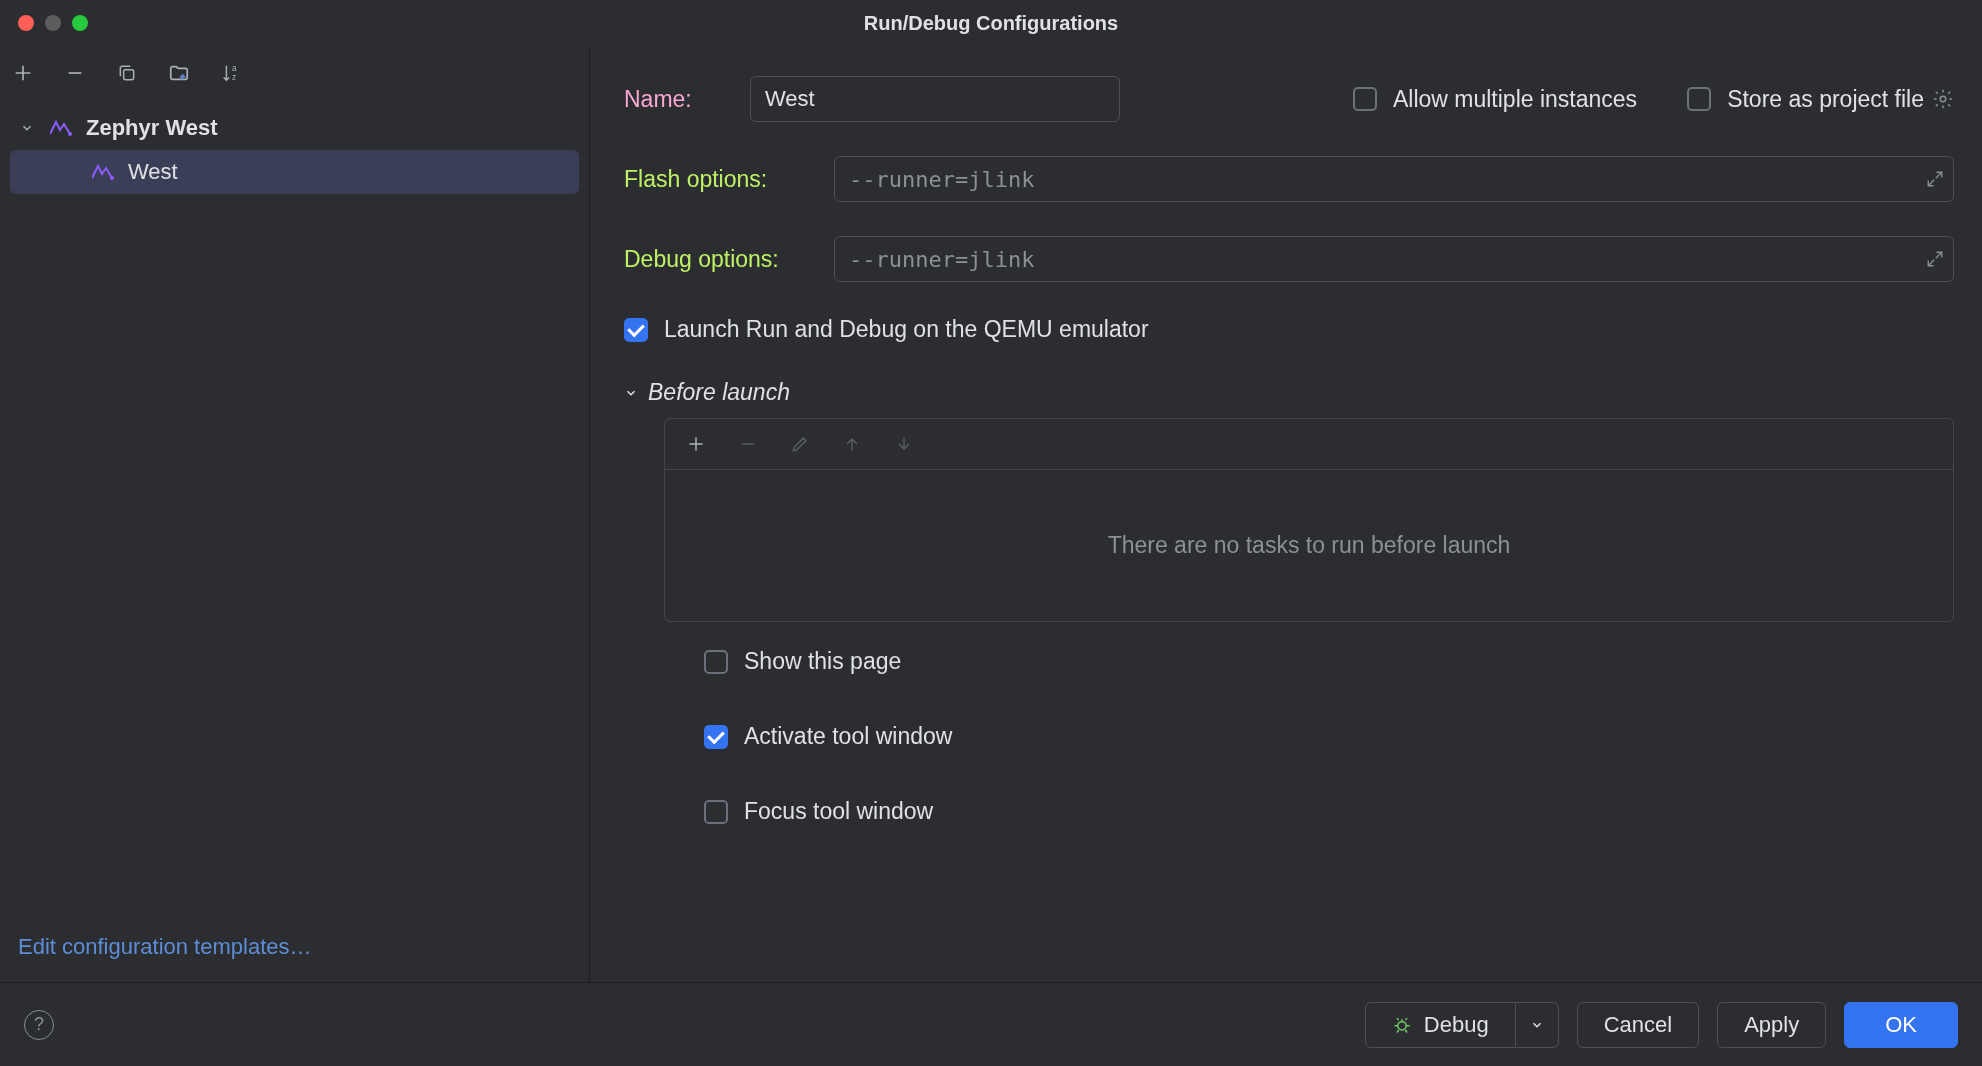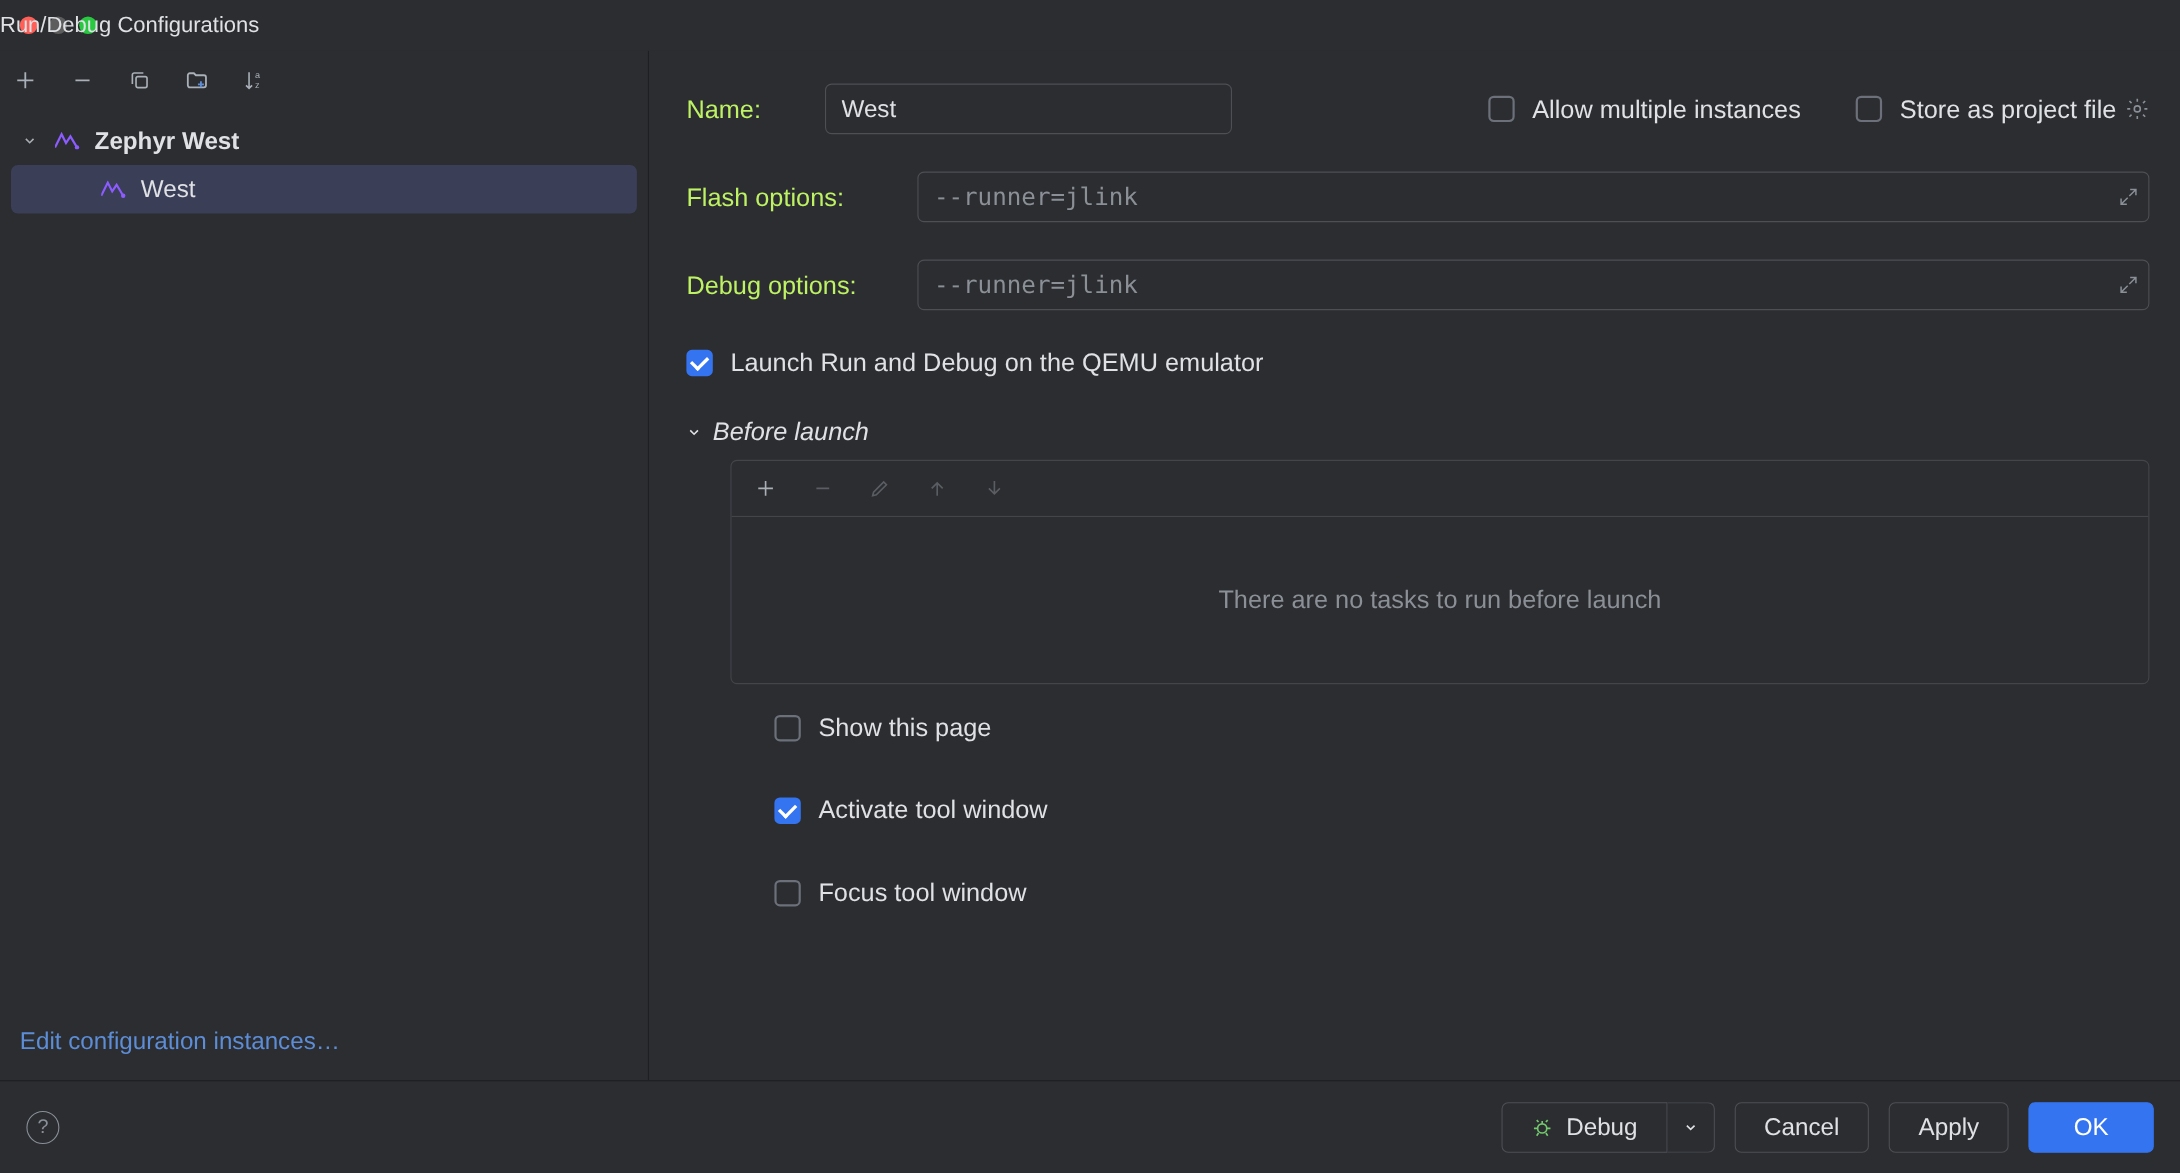--- a/index.html
+++ b/index.html
@@ -19,22 +19,22 @@
     align-items: center;
     position: relative;
     background: #2b2d30;
   }
   .traffic-lights { display: flex; gap: 11px; padding-left: 18px; }
   .tl { width: 16px; height: 16px; border-radius: 50%; }
   .tl-close { background: #ff5f57; }
   .tl-min { background: #5d5d5d; }
   .tl-max { background: #28c840; }
   .title {
-    position: absolute; left: 0; right: 0; text-align: left;
-    font-weight: 400; color: #dfe1e5; pointer-events: none; font-size: 20px;
+    position: absolute; left: 0; right: 0; text-align: center;
+    font-weight: 700; color: #dfe1e5; pointer-events: none; font-size: 20px;
   }
   .body { flex: 1; display: flex; min-height: 0; }
   .sidebar {
     width: 590px; display: flex; flex-direction: column;
     border-right: 1px solid #1e1f22;
   }
   .toolbar {
     display: flex; align-items: center; gap: 26px;
     padding: 14px 12px 14px 10px; color: #a9adb3;
   }
@@ -58,21 +58,21 @@
   .cmake-icon {
     width: 20px; height: 20px; display:inline-flex; align-items:center; justify-content:center;
     border: 2px solid #5fb0ff; border-radius: 3px;
   }
   .sidebar-footer {
     padding: 22px 18px;
   }
   .link { color: #5d8dd6; cursor: pointer; font-size: 22px; }
   .main { flex: 1; display: flex; flex-direction: column; padding: 30px 28px 0 34px; }
   .row { display: flex; align-items: center; margin-bottom: 34px; }
-  .row .lbl { width: 210px; color: #bef264; font-size: 23px; }
+  .row .lbl { width: 210px; color: #f9a8d4; font-size: 23px; }
   .row .lbl.dim { color: #bef264; }
   .input {
     background: #2b2d30; border: 1px solid #4d4f55; border-radius: 6px;
     height: 46px; padding: 0 14px; color: #dfe1e5; font-size: 22px;
     outline: none;
   }
   .input.mono { font-family: ui-monospace, Menlo, Consolas, monospace; color: #8b8f96; }
   .name-input { width: 370px; }
   .flex-spacer { flex: 1; }
   .checkbox {
@@ -200,21 +200,21 @@
             <svg width="24" height="16" viewBox="0 0 24 16">
                 <path d="M0 14 L6 2 L10 10 L14 4 L20 14" fill="none" stroke="#8c5cff" stroke-width="2"></path>
                 <circle cx="20" cy="14" r="2" fill="#8c5cff"></circle>
               </svg>
           </span>
           <span>West</span>
         </div>
       </div>
 
       <div class="sidebar-footer">
-        <span class="link">Edit configuration instances…</span>
+        <span class="link">Edit configuration templates…</span>
       </div>
     </div>
 
     <div class="main">
       <div class="row">
         <span class="lbl" style="width:126px">Name:</span>
         <input class="input name-input" value="West" style="">
         <div class="flex-spacer"></div>
         <label class="chk-label">
           <span class="checkbox"></span>

